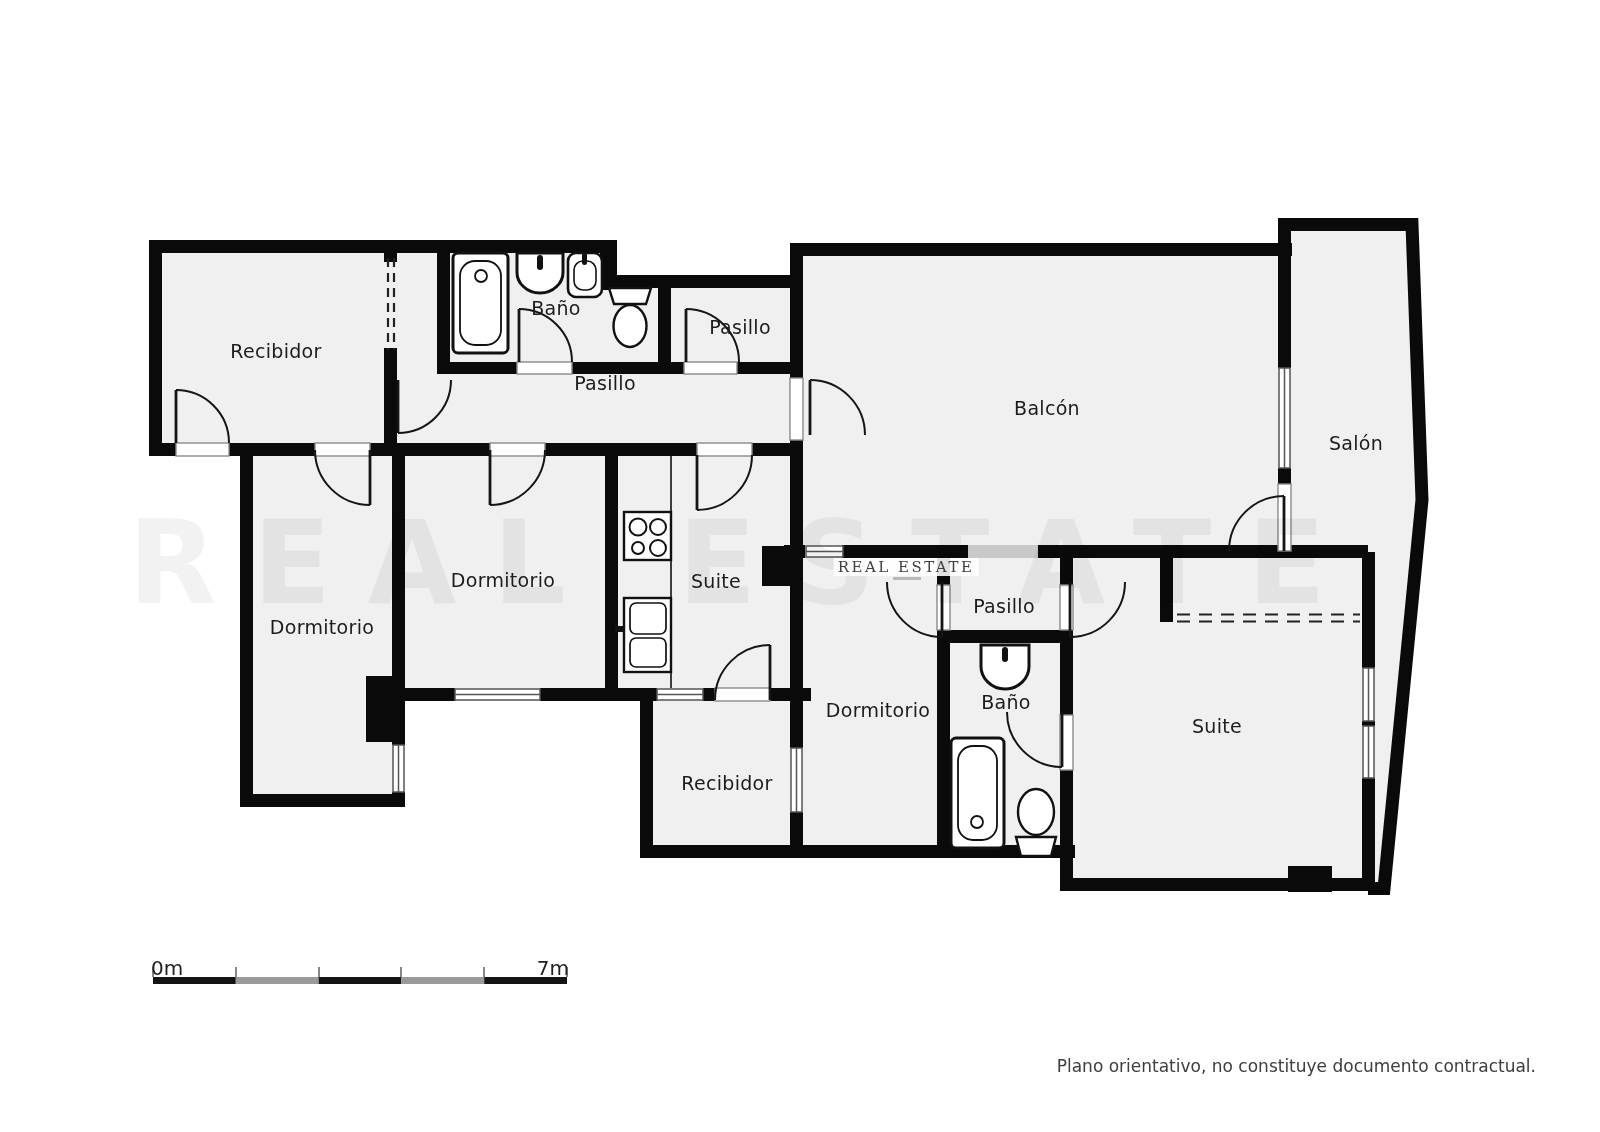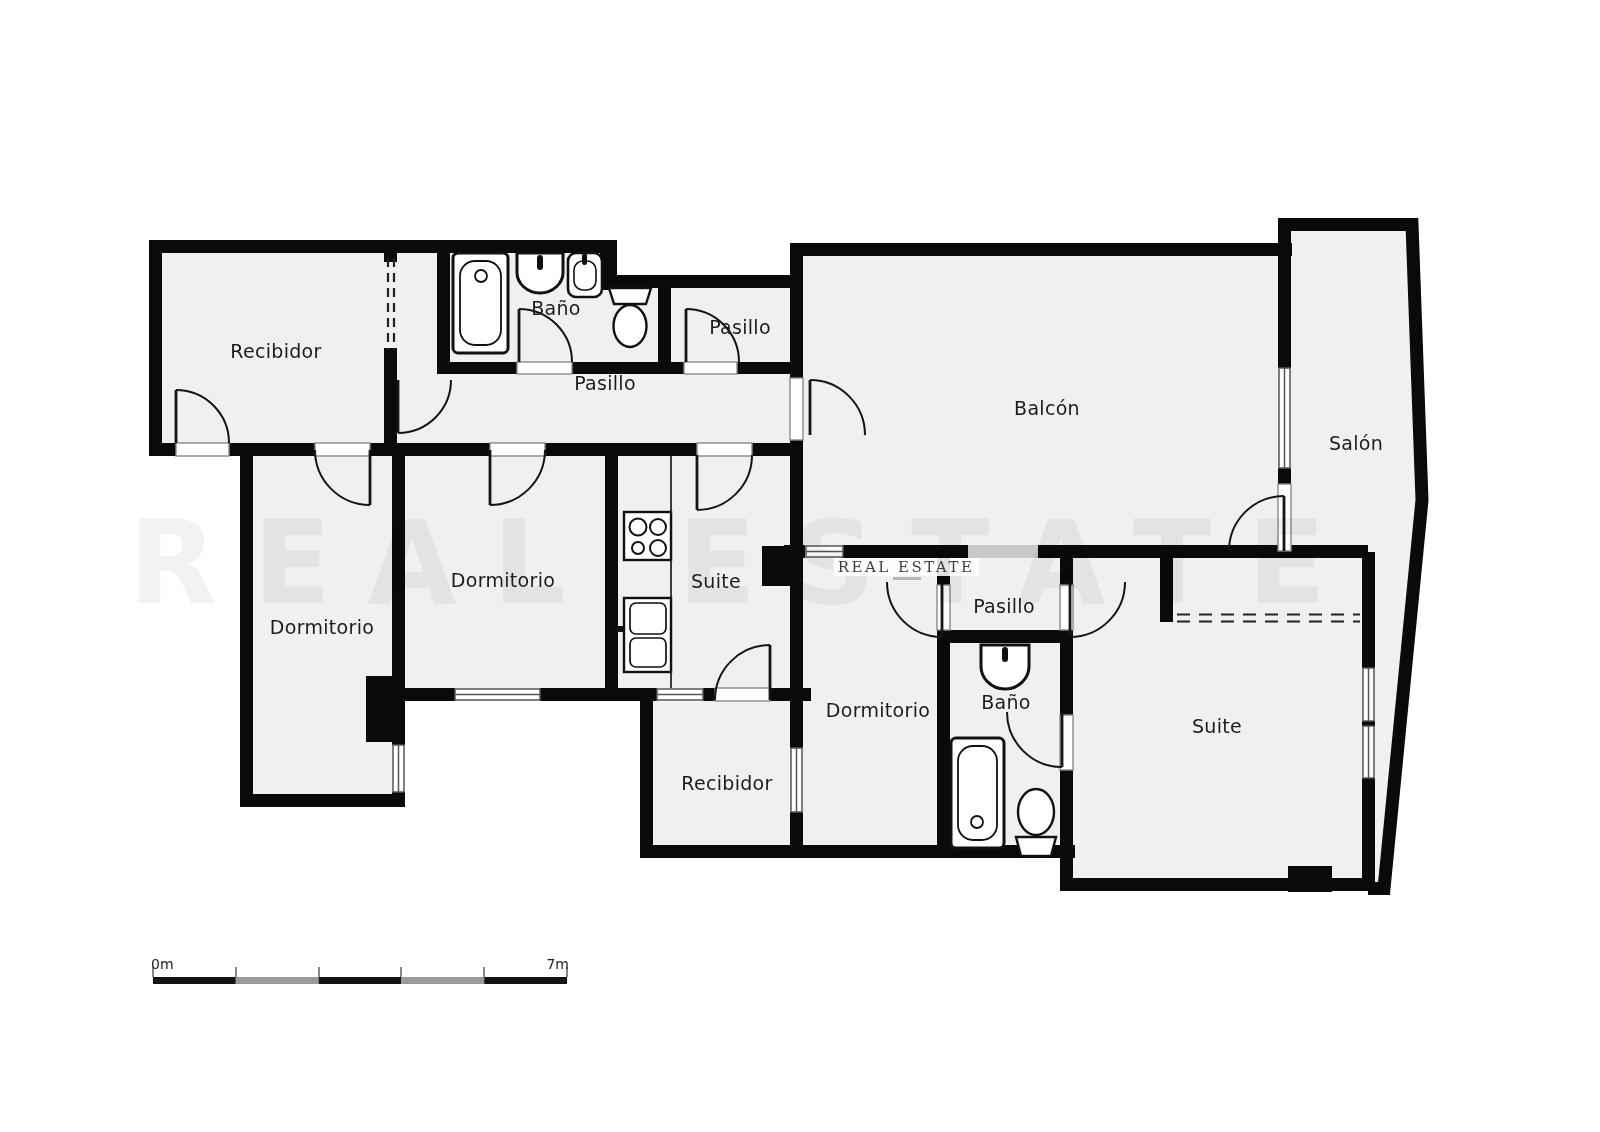--- a/index.html
+++ b/index.html
@@ -21,21 +21,21 @@
     position:absolute;left:906px;top:567px;transform:translate(-50%,-50%);
     font-family:"DejaVu Serif","Liberation Serif",serif;
     font-size:15px;letter-spacing:2.5px;color:#3f3f3f;
     background:rgba(255,255,255,0.88);padding:0 4px;white-space:nowrap;
   }
   .watermark-smudge{
     position:absolute;left:893px;top:577px;width:28px;height:3px;
     background:#9a9a9a;opacity:.65;
   }
   .scale-label{
-    position:absolute;font-size:14px;font-weight:500;color:#222;
+    position:absolute;font-size:20px;font-weight:500;color:#222;
   }
   .scale-label.end{transform:translateX(-100%);}
   .disclaimer{
     position:absolute;left:1536px;top:1066px;transform:translate(-100%,-50%);
     font-size:17px;color:#3d3d3d;white-space:nowrap;
   }
 </style>
 </head>
 <body>
 
@@ -320,14 +320,15 @@
   <div class="room-label" style="left:503px;top:580px">Dormitorio</div>
   <div class="room-label" style="left:716px;top:581px">Suite</div>
   <div class="room-label" style="left:727px;top:783px">Recibidor</div>
   <div class="room-label" style="left:878px;top:710px">Dormitorio</div>
   <div class="room-label" style="left:1004px;top:606px">Pasillo</div>
   <div class="room-label" style="left:1006px;top:702px">Baño</div>
   <div class="room-label" style="left:1217px;top:726px">Suite</div>
 
   <div class="scale-label" style="left:151px;top:956px">0m</div>
   <div class="scale-label end" style="left:569px;top:956px">7m</div>
+  <div class="disclaimer">Plano orientativo, no constituye documento contractual.</div>
 
 </div>
 
 </body></html>

